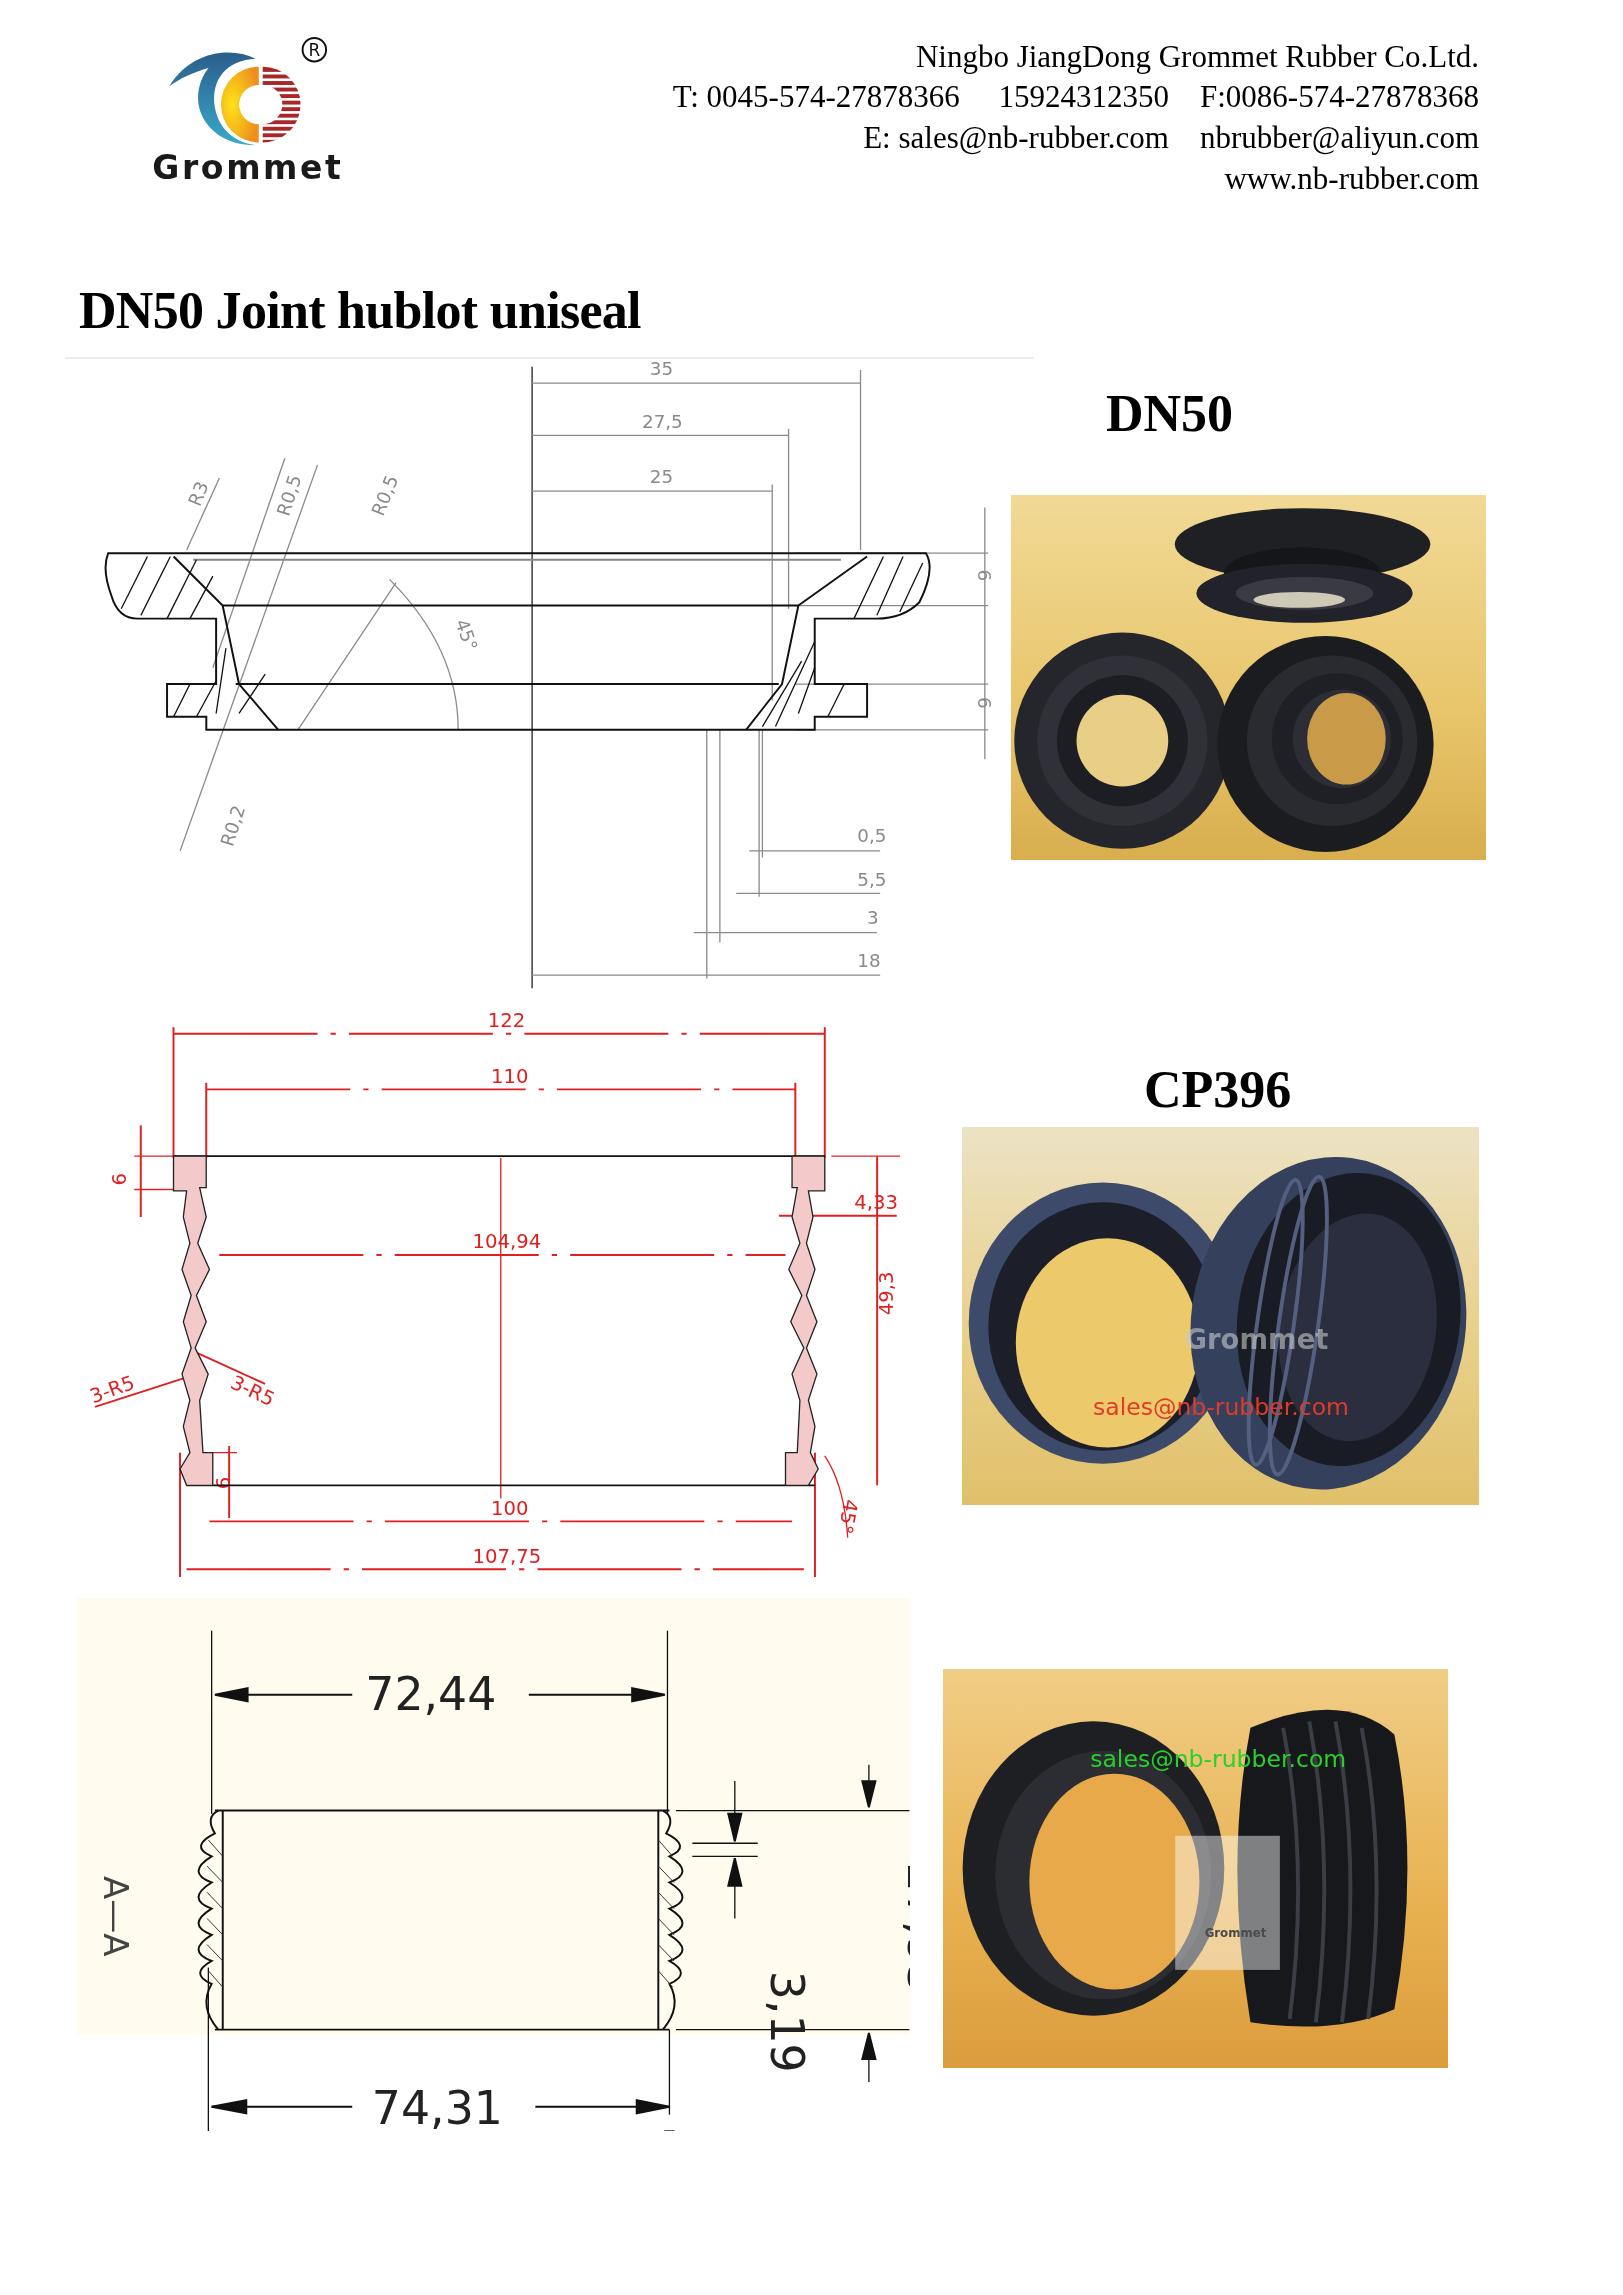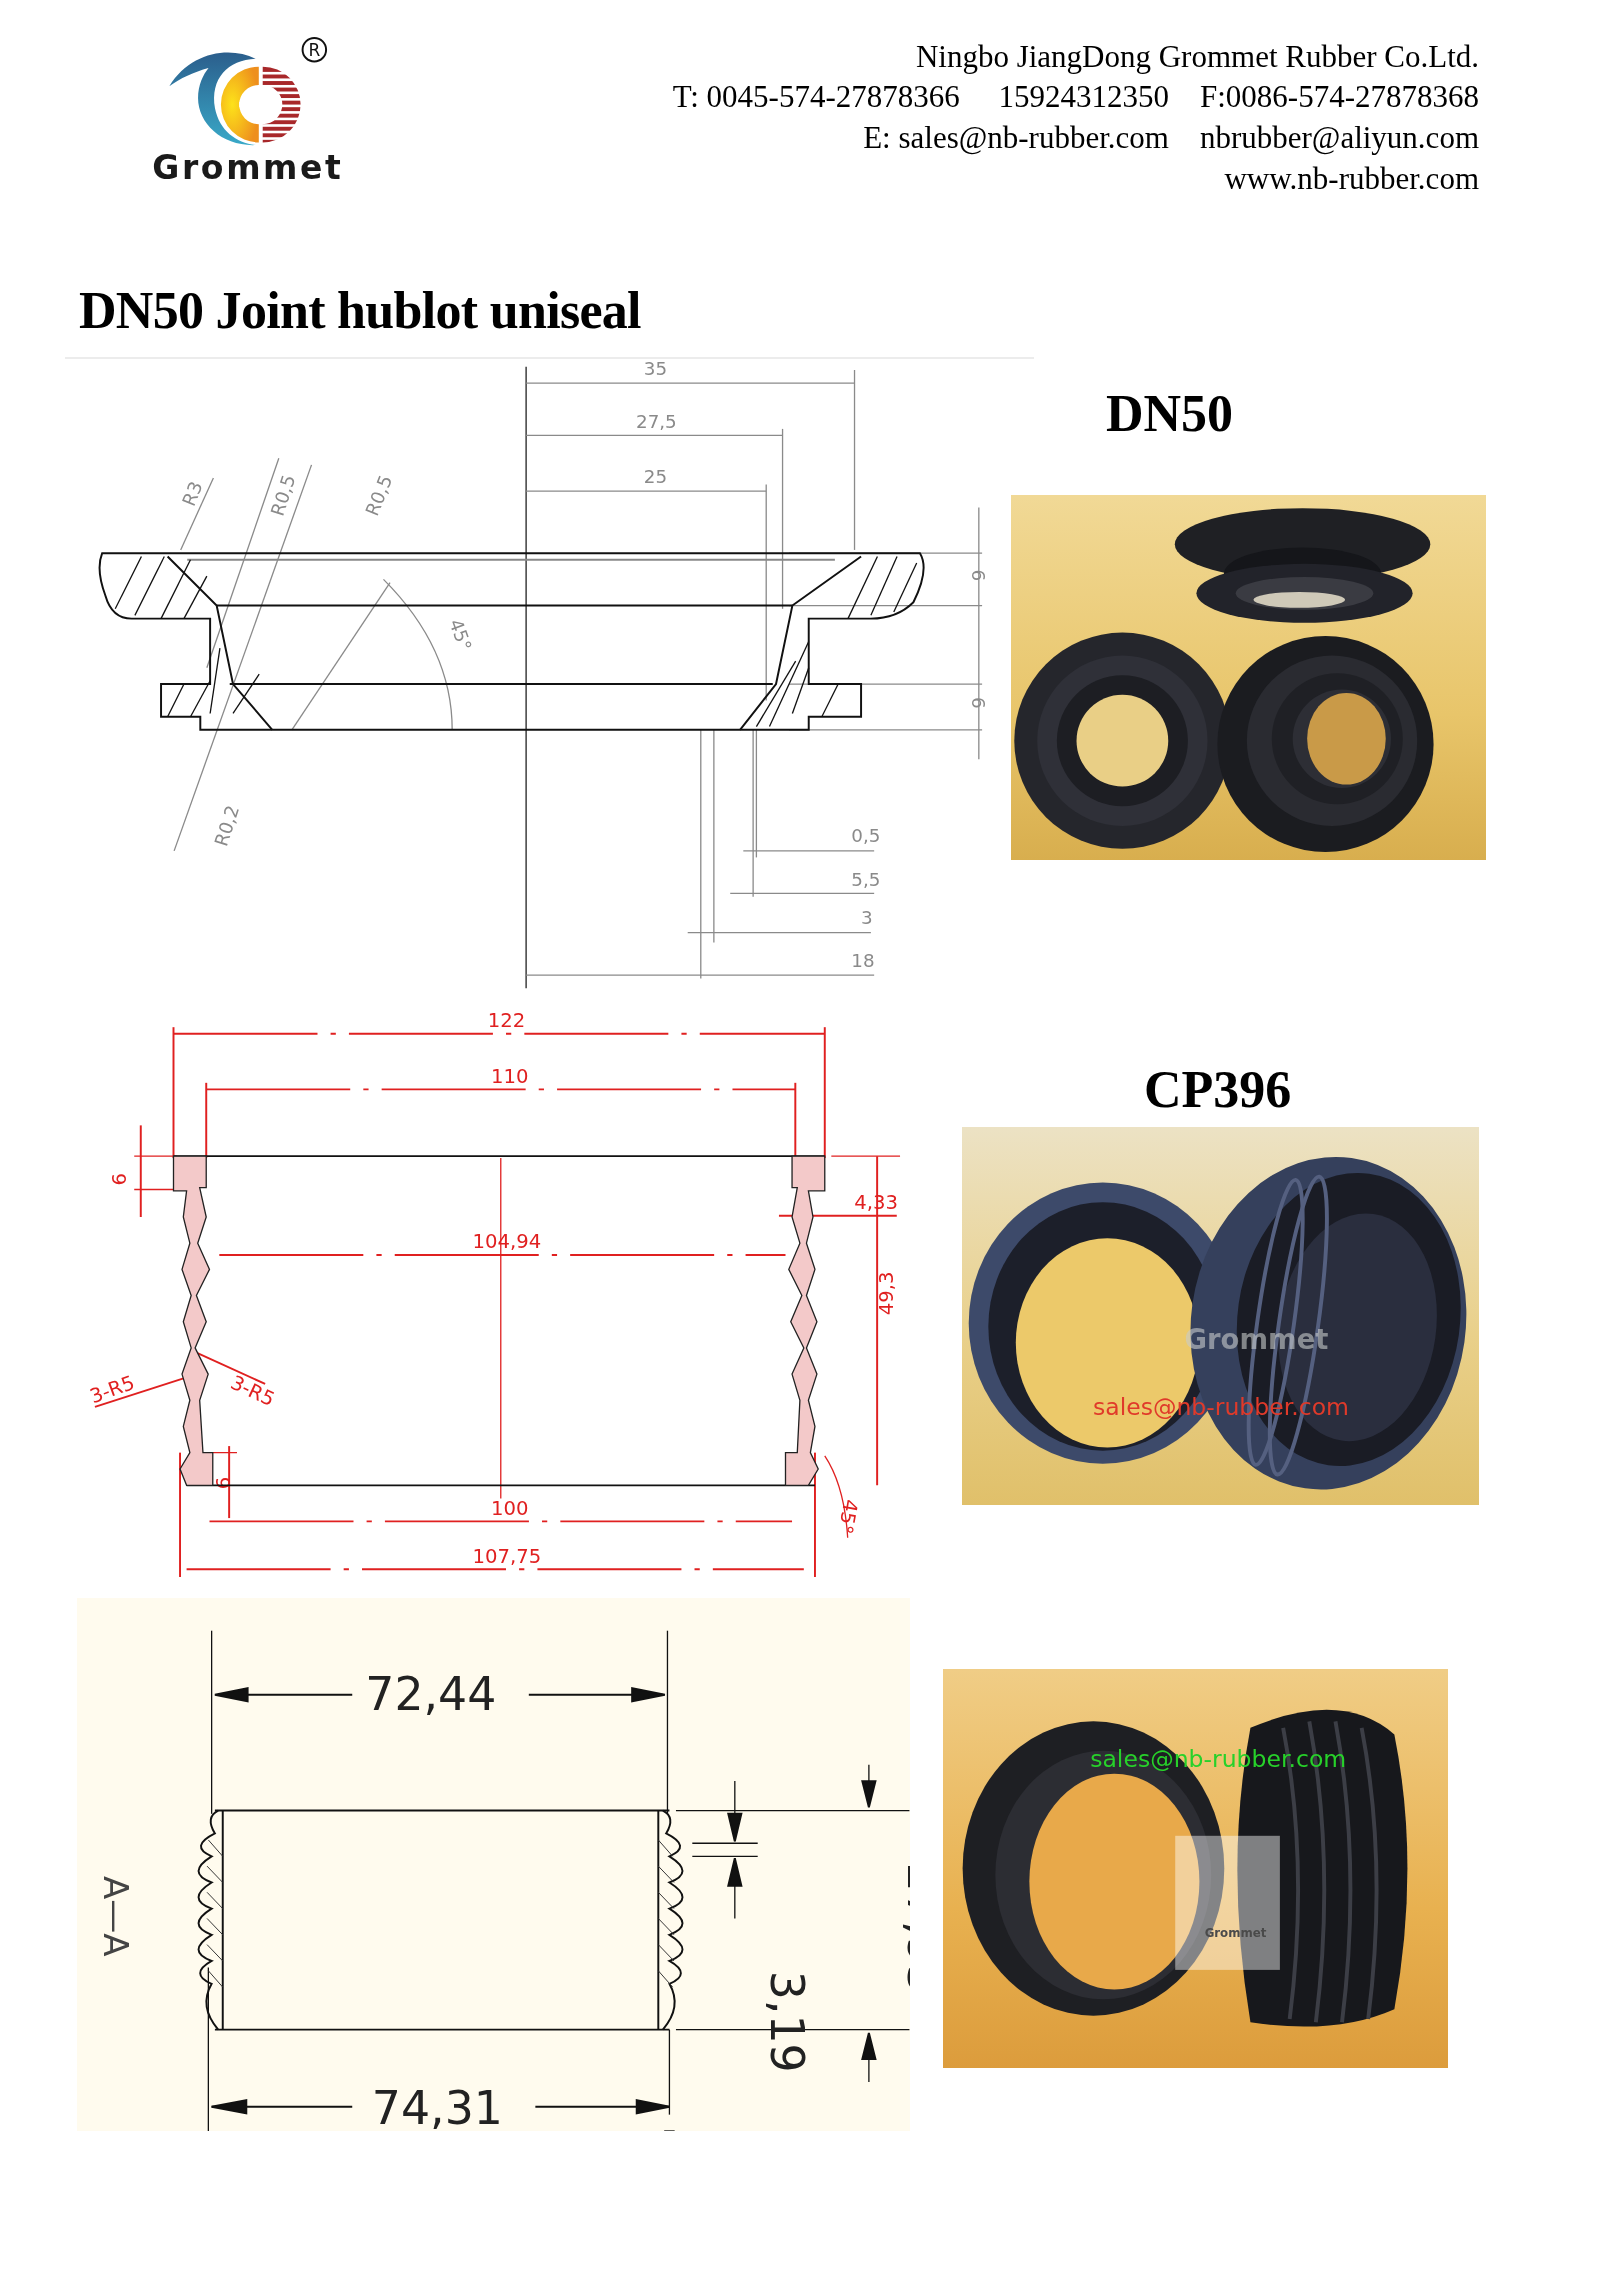--- a/index.html
+++ b/index.html
@@ -58,21 +58,21 @@
 </div>
 
 <div class="hdr-line" style="top:41px;margin-left:48px;">Ningbo JiangDong Grommet Rubber Co.Ltd.</div>
 <div class="hdr-line" style="top:81px;">T: 0045-574-27878366     15924312350    F:0086-574-27878368</div>
 <div class="hdr-line" style="top:122px;text-align:right;">E: sales@nb-rubber.com    nbrubber@aliyun.com</div>
 <div class="hdr-line" style="top:163px;">www.nb-rubber.com</div>
 
 <div class="title">DN50 Joint hublot uniseal</div>
 <div class="divider"></div>
 
-<div class="abs" style="left:76px;top:360px;width:929px;height:635px;text-align:right;">
+<div class="abs" style="left:82px;top:360px;width:929px;height:635px;text-align:right;">
   <svg width="929" height="635" viewBox="0 0 1420 970">
     <g stroke="#8a8a8a" stroke-width="2" fill="#8a8a8a" font-size="28">
 
       <line x1="688" y1="10" x2="688" y2="960" stroke="#222" stroke-width="2"></line>
 
       <line x1="688" y1="35" x2="1190" y2="35"></line>
       <line x1="1190" y1="15" x2="1190" y2="290"></line>
       <line x1="688" y1="115" x2="1080" y2="115"></line>
       <line x1="1080" y1="105" x2="1080" y2="380"></line>
       <line x1="688" y1="200" x2="1055" y2="200"></line>
@@ -242,21 +242,21 @@
       <ellipse cx="590" cy="290" rx="170" ry="225" fill="#1a1c25"></ellipse>
       <ellipse cx="605" cy="300" rx="120" ry="175" fill="#2a2e3e"></ellipse>
       <ellipse cx="515" cy="310" rx="30" ry="230" fill="none" stroke="#556080" stroke-width="6"></ellipse>
       <ellipse cx="480" cy="310" rx="28" ry="220" fill="none" stroke="#556080" stroke-width="6"></ellipse>
     </g>
     <text x="340" y="340" font-size="42" fill="#c8cccc" fill-opacity="0.6" font-weight="bold">Grommet</text>
     <text x="200" y="440" font-size="36" fill="#e03a2a">sales@nb-rubber.com</text>
   </svg>
 </div>
 
-<div class="abs" style="left:77px;top:1598px;width:833px;height:533px;background:#fffbee;">
+<div class="abs" style="left:77px;top:1598px;width:833px;height:437px;background:#fffbee;">
   <svg width="833" height="533" viewBox="0 0 1272 815">
     <g stroke="#111" stroke-width="3" fill="#111" font-size="70">
 
       <line x1="205" y1="50" x2="205" y2="330" stroke-width="2"></line>
       <line x1="902" y1="50" x2="902" y2="330" stroke-width="2"></line>
       <line x1="215" y1="148" x2="420" y2="148"></line>
       <line x1="690" y1="148" x2="895" y2="148"></line>
       <polygon points="210,148 260,138 260,158"></polygon>
       <polygon points="898,148 848,138 848,158"></polygon>
       <text x="440" y="172" stroke="none" fill="#222">72,44</text>

